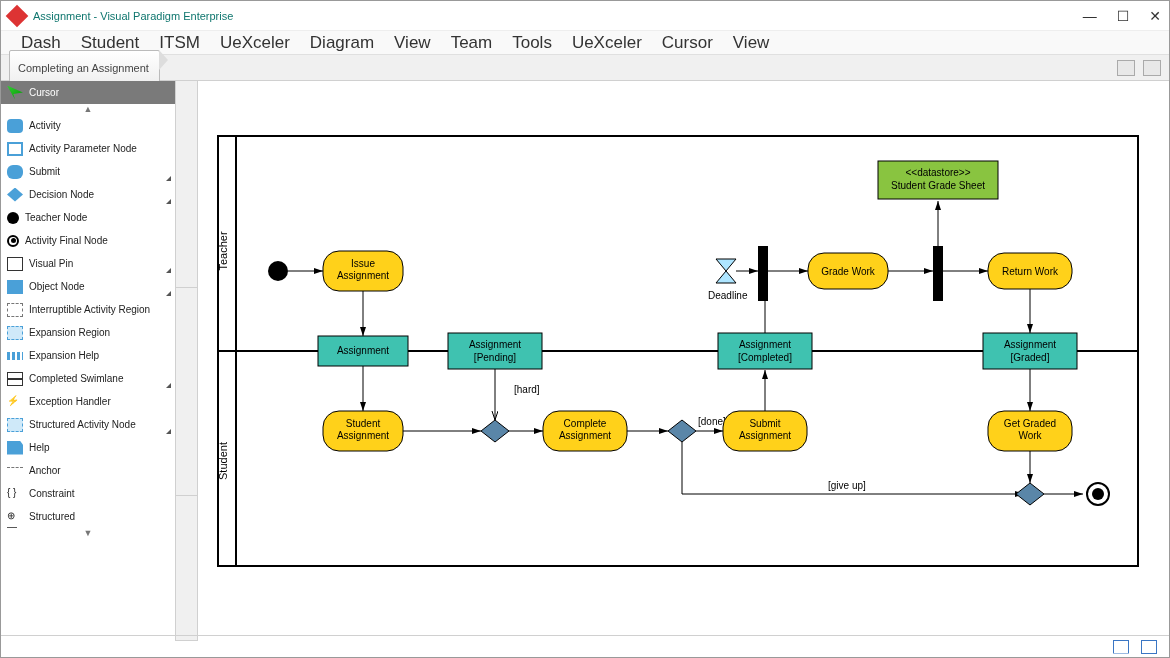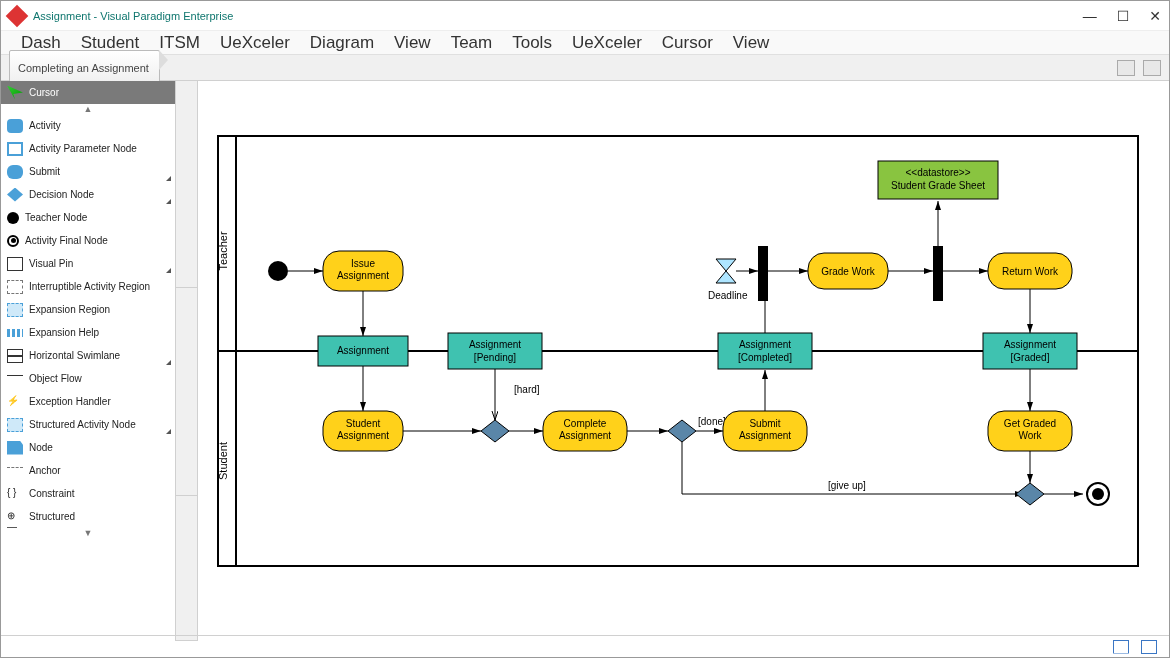--- a/index.html
+++ b/index.html
@@ -110,52 +110,53 @@
           <span style="width:5px;height:5px;background:#000;border-radius:50%"></span>
         </span>
         <span>Activity Final Node</span>
       </div>
     <div class="palette-item">
         <span class="picon" style="border:1px solid #333"></span>
         <span>Visual Pin</span>
         <span class="submark"></span>
       </div>
     <div class="palette-item">
+        <span class="picon" style="background:#4aa0d8"></span>
+        <span>Object Node</span>
+        <span class="submark"></span>
+      </div>
+    <div class="palette-item">
         <span class="picon" style="border:1px dashed #777"></span>
         <span>Interruptible Activity Region</span>
       </div>
     <div class="palette-item">
         <span class="picon" style="border:1px dashed #4aa0d8;background:#cfe9f9"></span>
         <span>Expansion Region</span>
       </div>
     <div class="palette-item">
         <span class="picon" style="background:repeating-linear-gradient(90deg,#4aa0d8 0 3px,#fff 3px 5px);height:8px"></span>
         <span>Expansion Help</span>
       </div>
     <div class="palette-item">
         <span class="picon" style="border:1px solid #333;background:linear-gradient(#fff 45%,#333 45% 55%,#fff 55%)"></span>
-        <span>Horizontal Swimlane</span>
-        <span class="submark"></span>
-      </div>
-    <div class="palette-item">
-        <span class="picon" style="border-top:1px solid #333;margin-top:6px"></span>
-        <span>Object Flow</span>
+        <span>Completed Swimlane</span>
+        <span class="submark"></span>
       </div>
     <div class="palette-item">
         <span class="picon">⚡</span>
         <span>Exception Handler</span>
       </div>
     <div class="palette-item">
         <span class="picon" style="border:1px dashed #4aa0d8;background:#cfe9f9"></span>
         <span>Structured Activity Node</span>
         <span class="submark"></span>
       </div>
     <div class="palette-item">
         <span class="picon" style="background:#4aa0d8;clip-path:polygon(0 0,80% 0,100% 30%,100% 100%,0 100%)"></span>
-        <span>Node</span>
+        <span>Help</span>
       </div>
     <div class="palette-item">
         <span class="picon" style="border-top:1px dashed #777;margin-top:6px"></span>
         <span>Anchor</span>
       </div>
     <div class="palette-item">
         <span class="picon">{ }</span>
         <span>Constraint</span>
       </div>
     <div class="palette-item">

